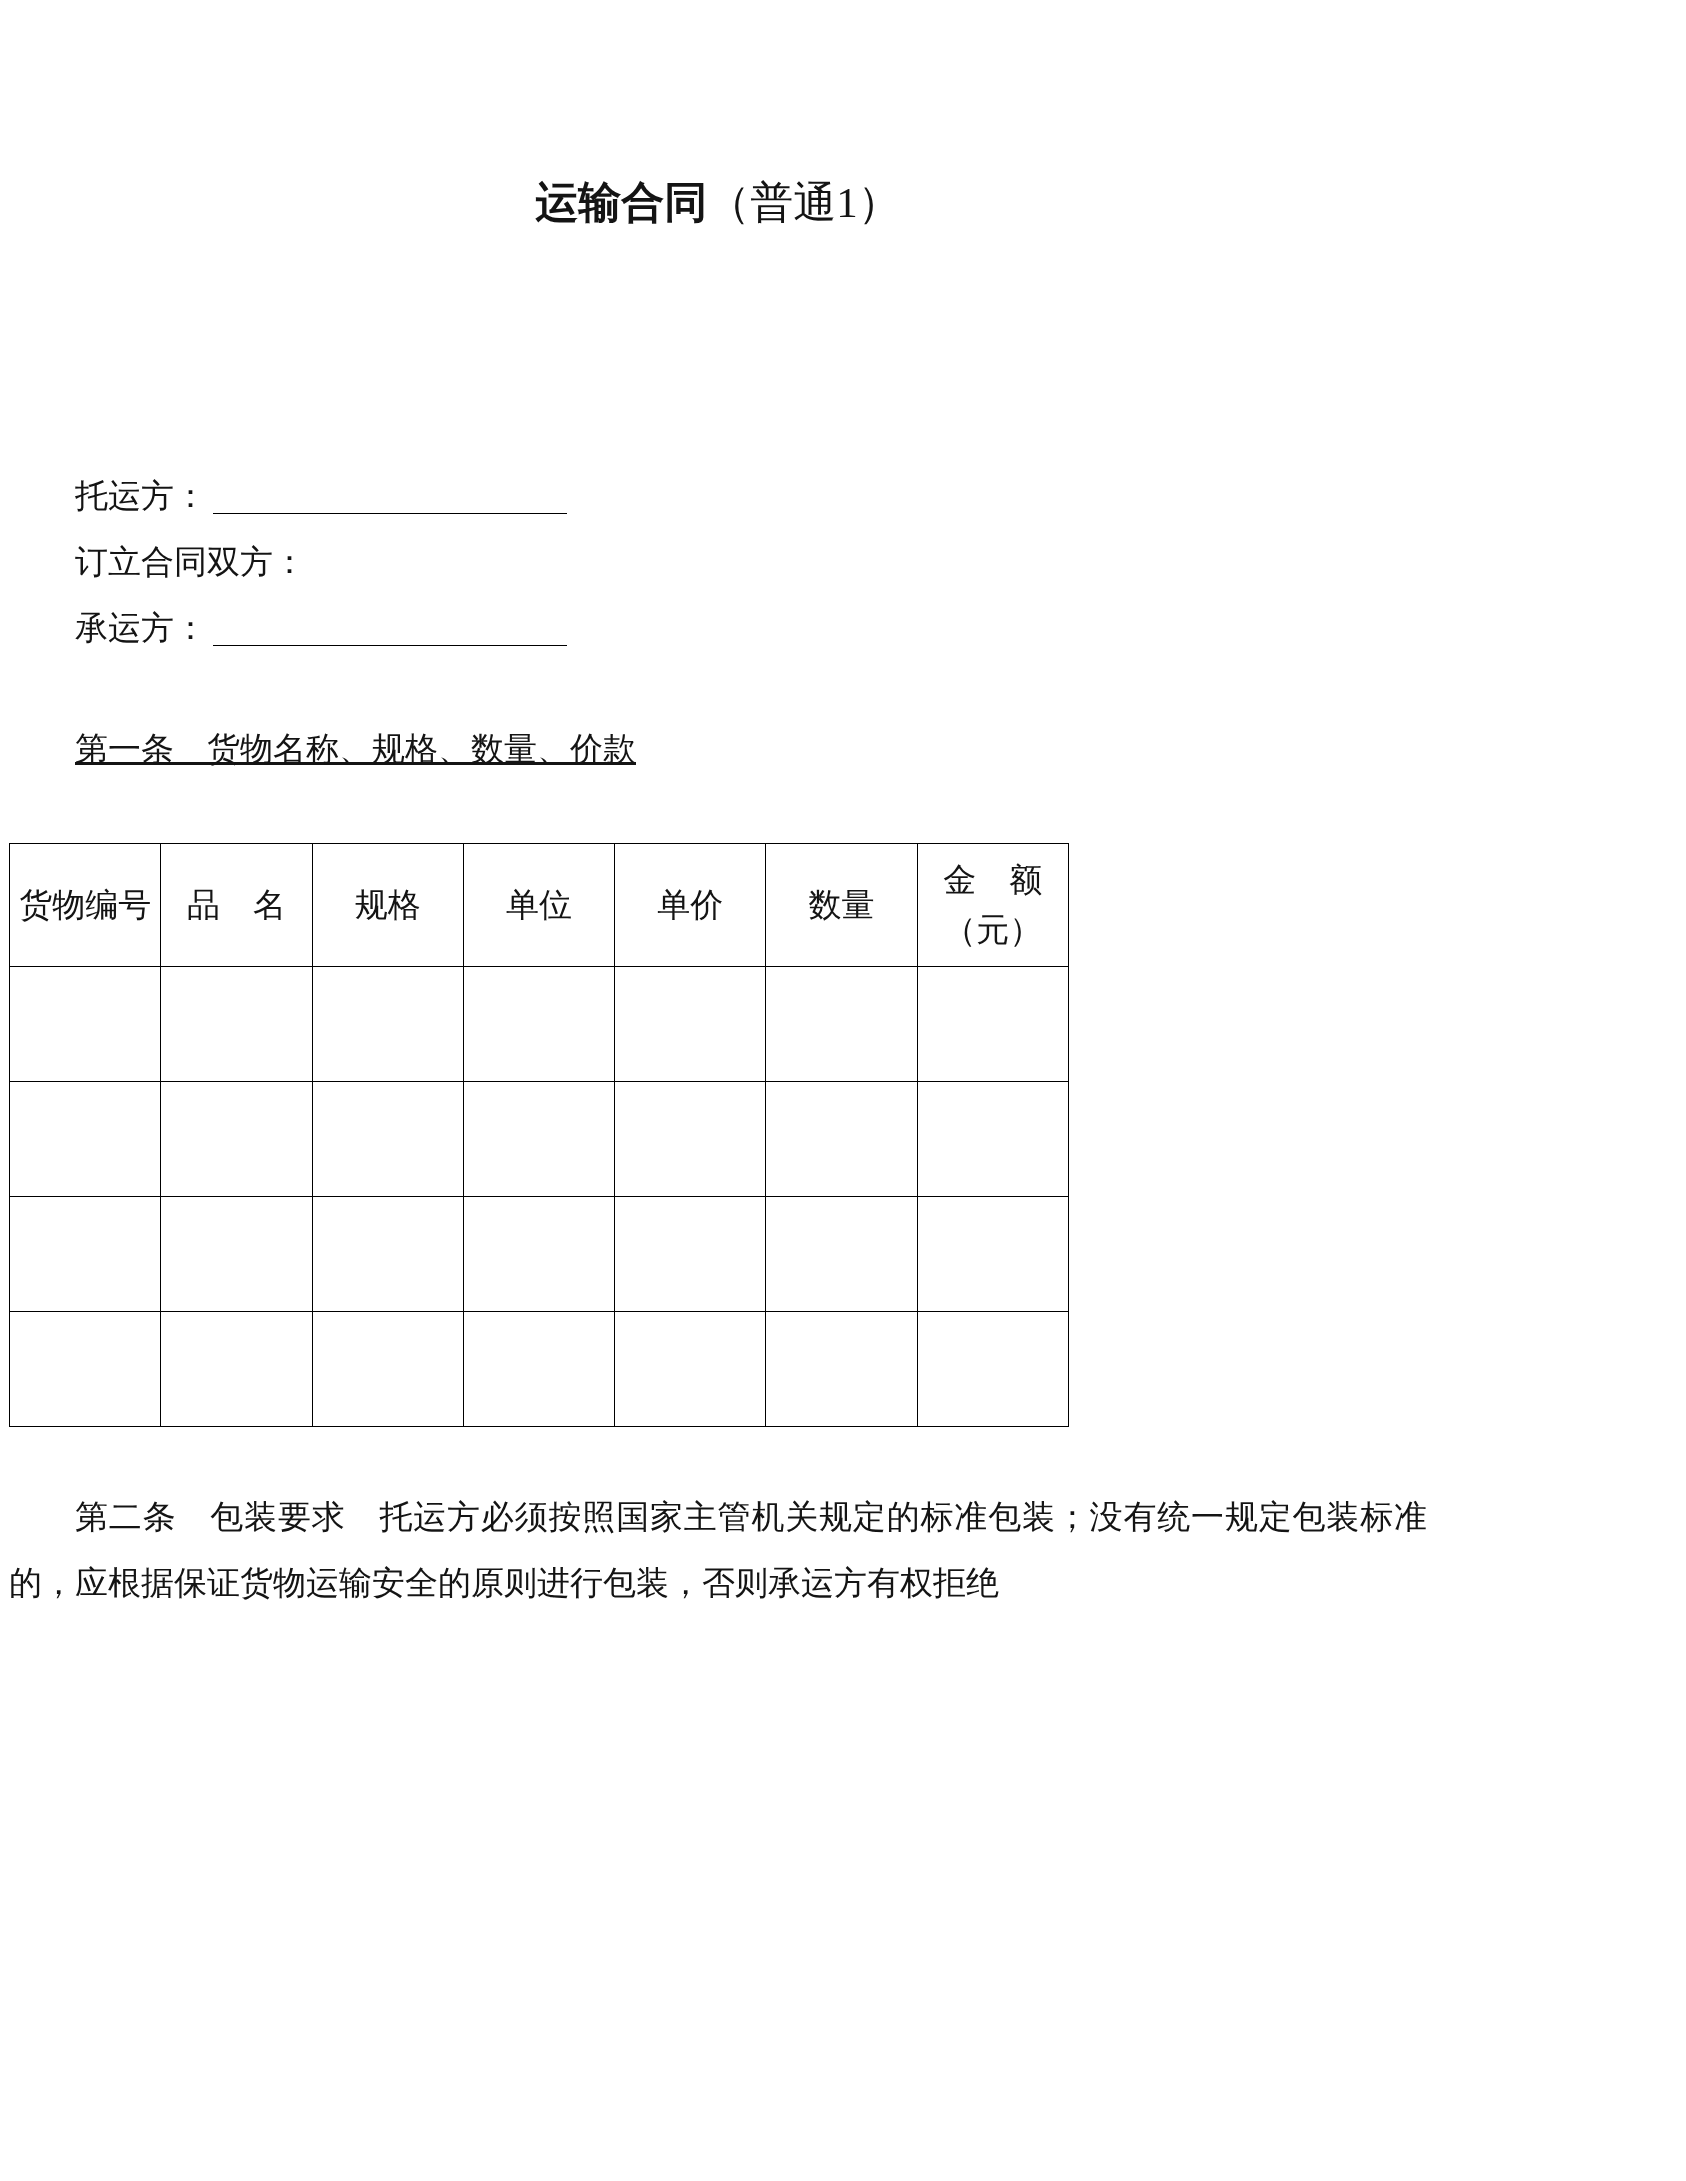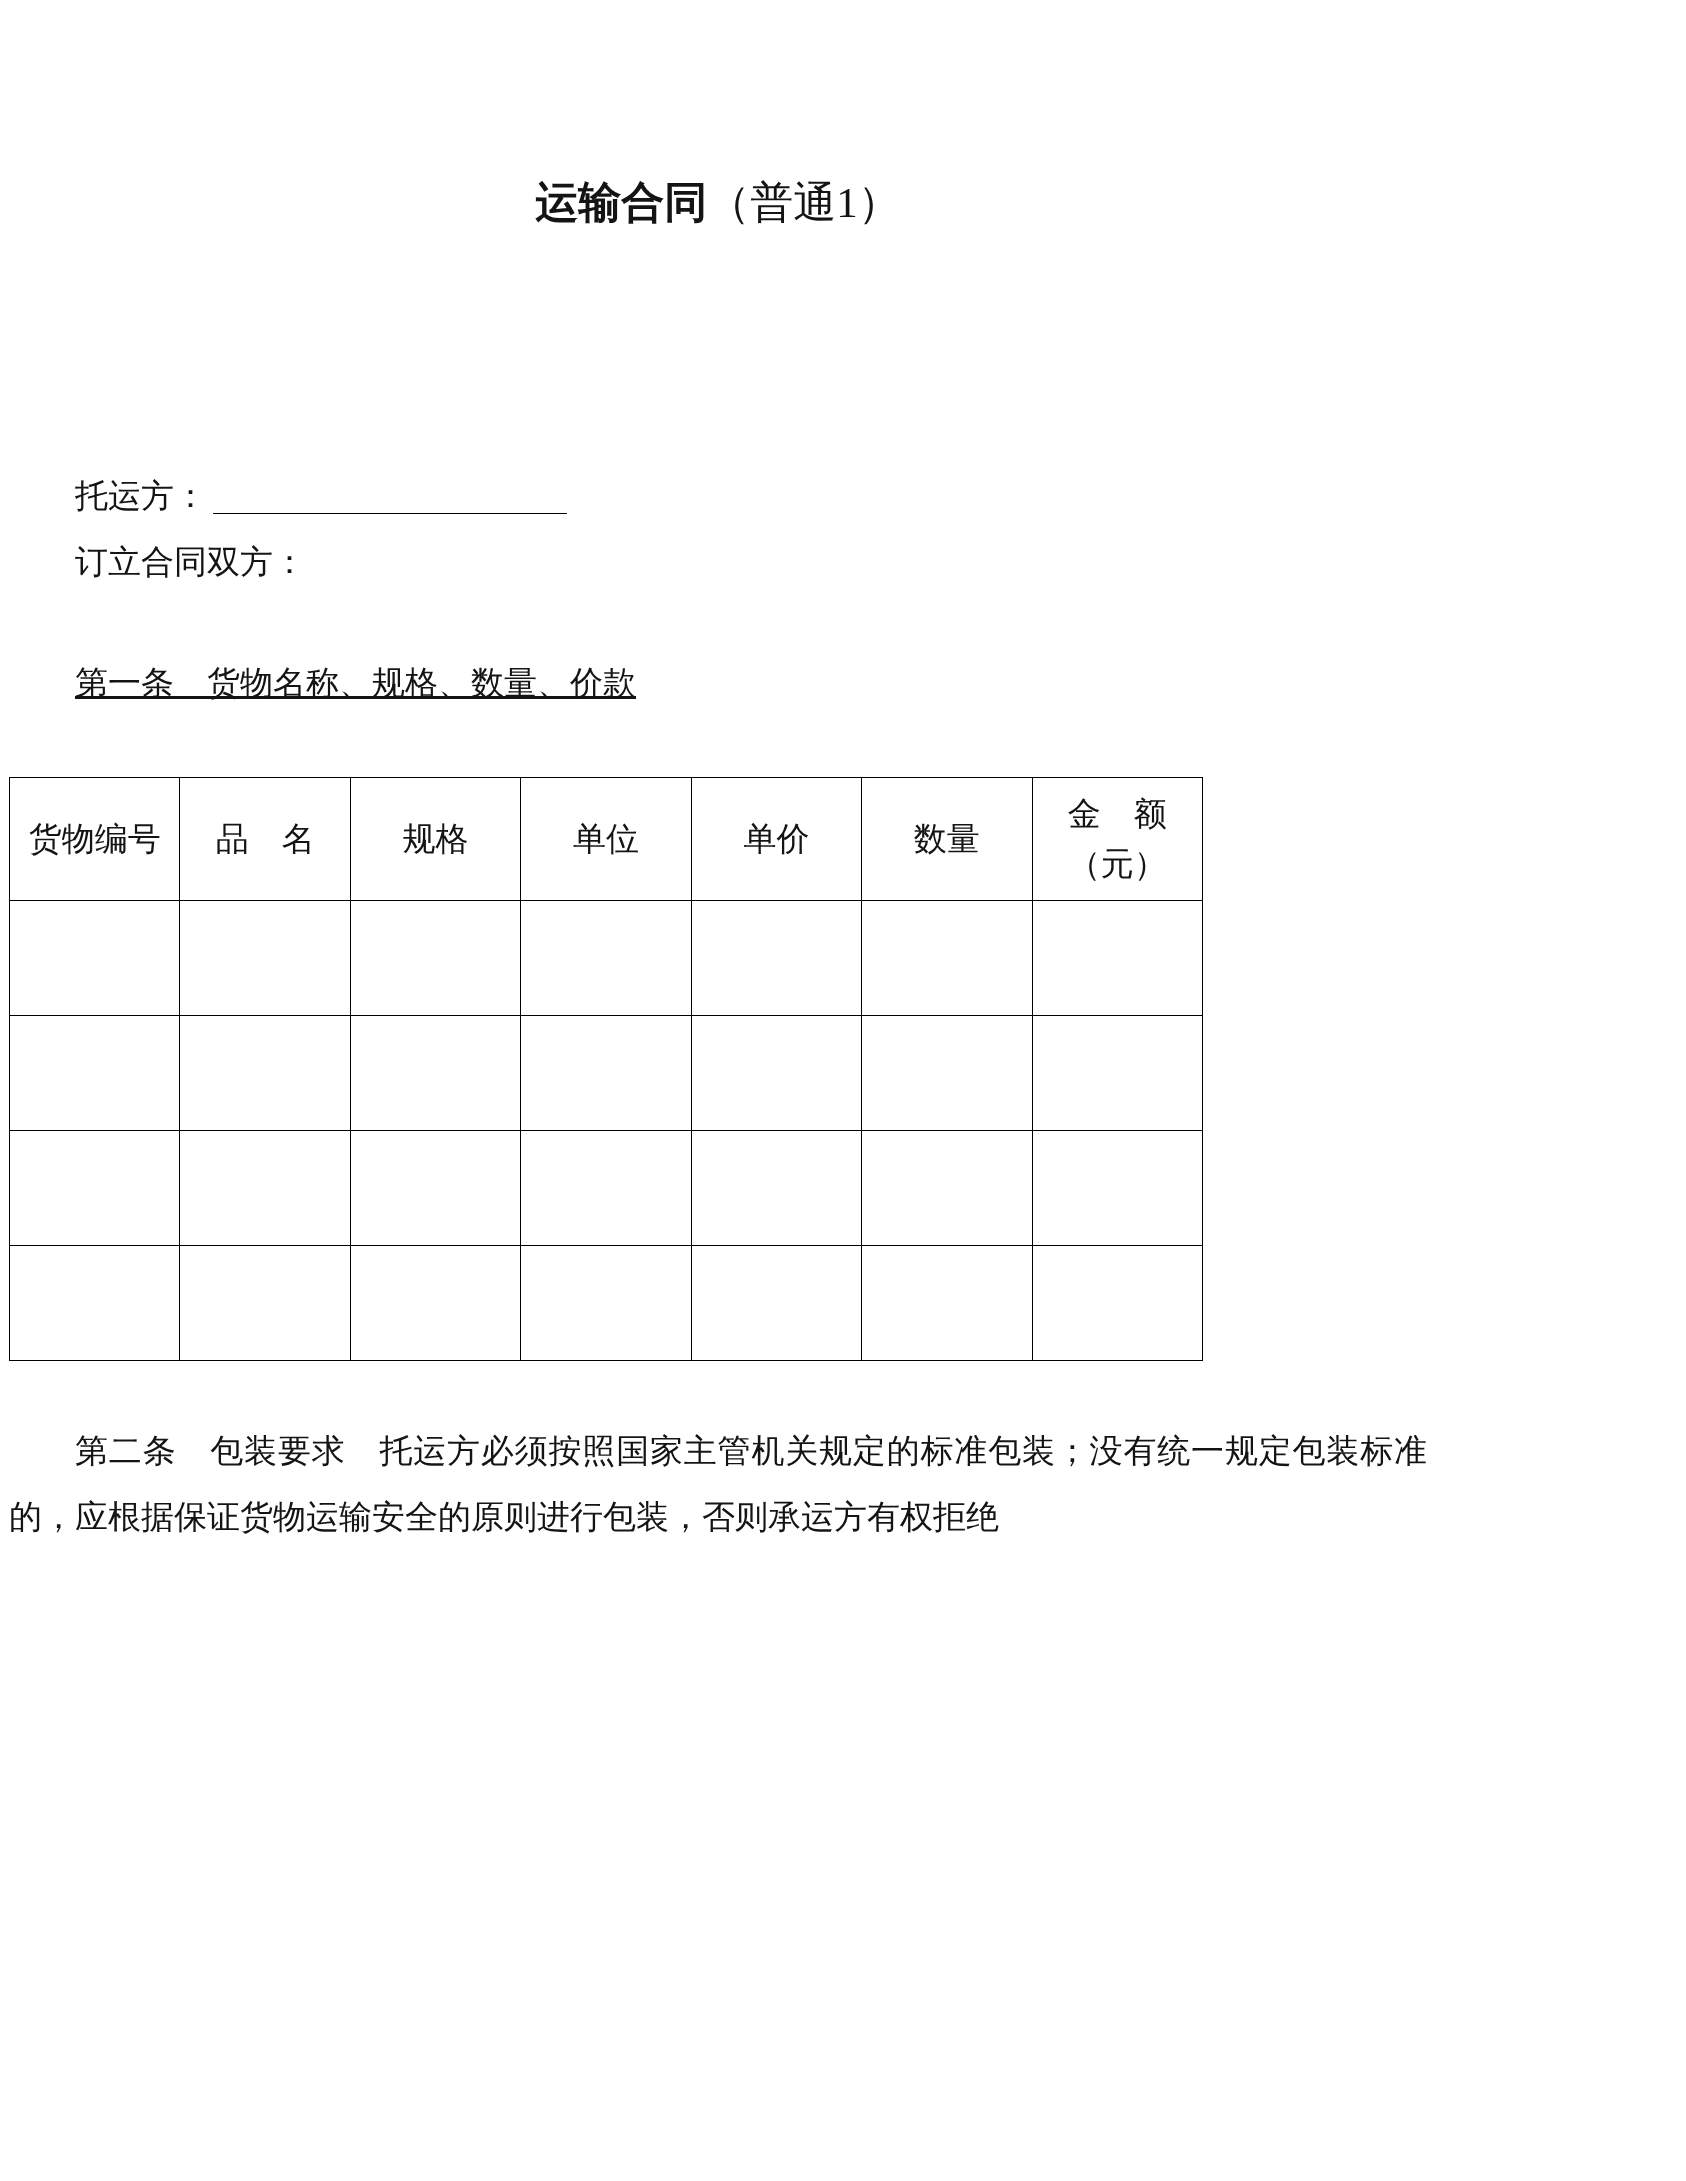--- a/index.html
+++ b/index.html
@@ -50,21 +50,21 @@
   }
 
   .article-heading {
     margin: 55px 0 0 0;
     text-indent: 66px;
     text-decoration: underline;
   }
 
   .goods-table {
     margin-top: 61px;
-    width: 1194px;
+    width: 1060px;
     border-collapse: collapse;
     table-layout: fixed;
   }
   .goods-table th, .goods-table td {
     border: 1.8px solid #000000;
     text-align: center;
     vertical-align: middle;
     padding: 0;
     font-weight: normal;
     font-size: 33px;
@@ -85,20 +85,21 @@
 </head>
 <body>
 
 <div class="page doc">
 
   <h1 class="title"><span class="title-main">运输合同</span><span class="title-suffix">（普通1）</span></h1>
 
   <div class="intro">
     <p><span>托运方：</span><span class="blank blank-wide"></span></p>
     <p><span>订立合同双方：</span></p>
+    <p><span>承运方：</span><span class="blank blank-wide"></span></p>
   </div>
 
 
   <p class="article-heading">第一条　货物名称、规格、数量、价款</p>
 
   <table class="goods-table">
     <thead>
       <tr>
         <th>货物编号</th>
         <th>品　名</th>

